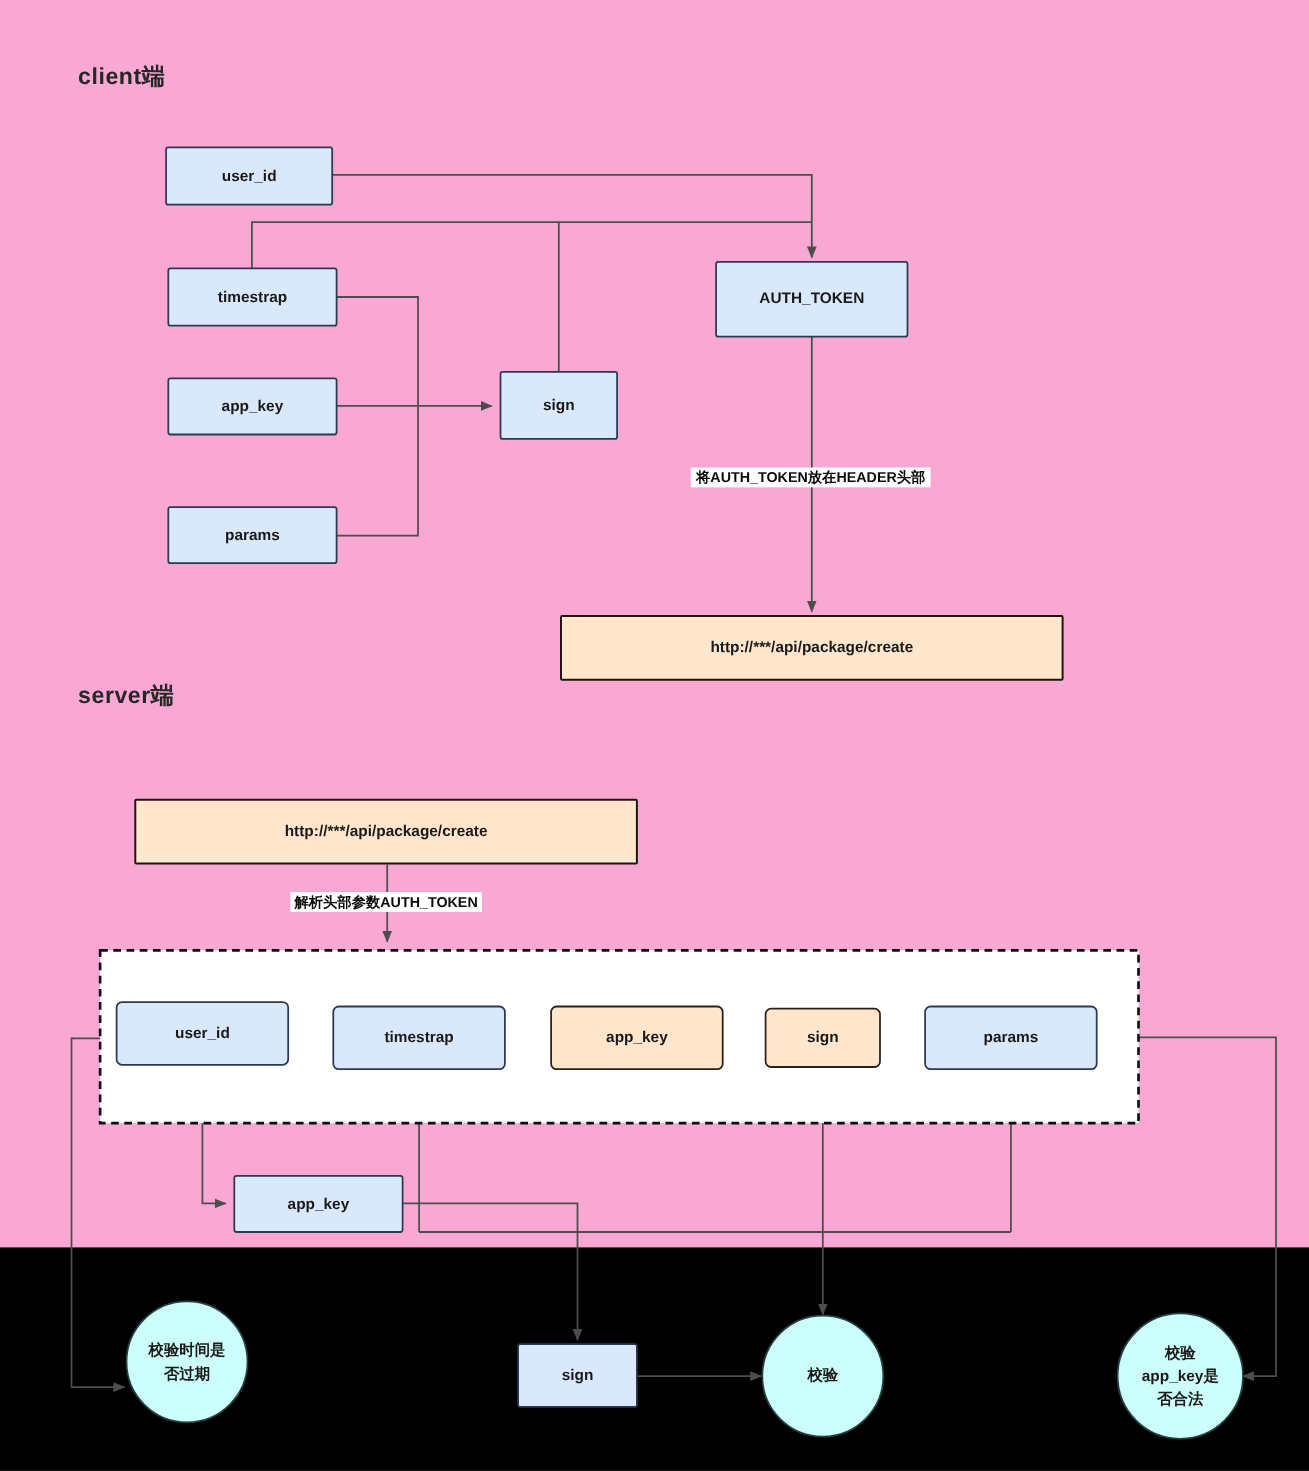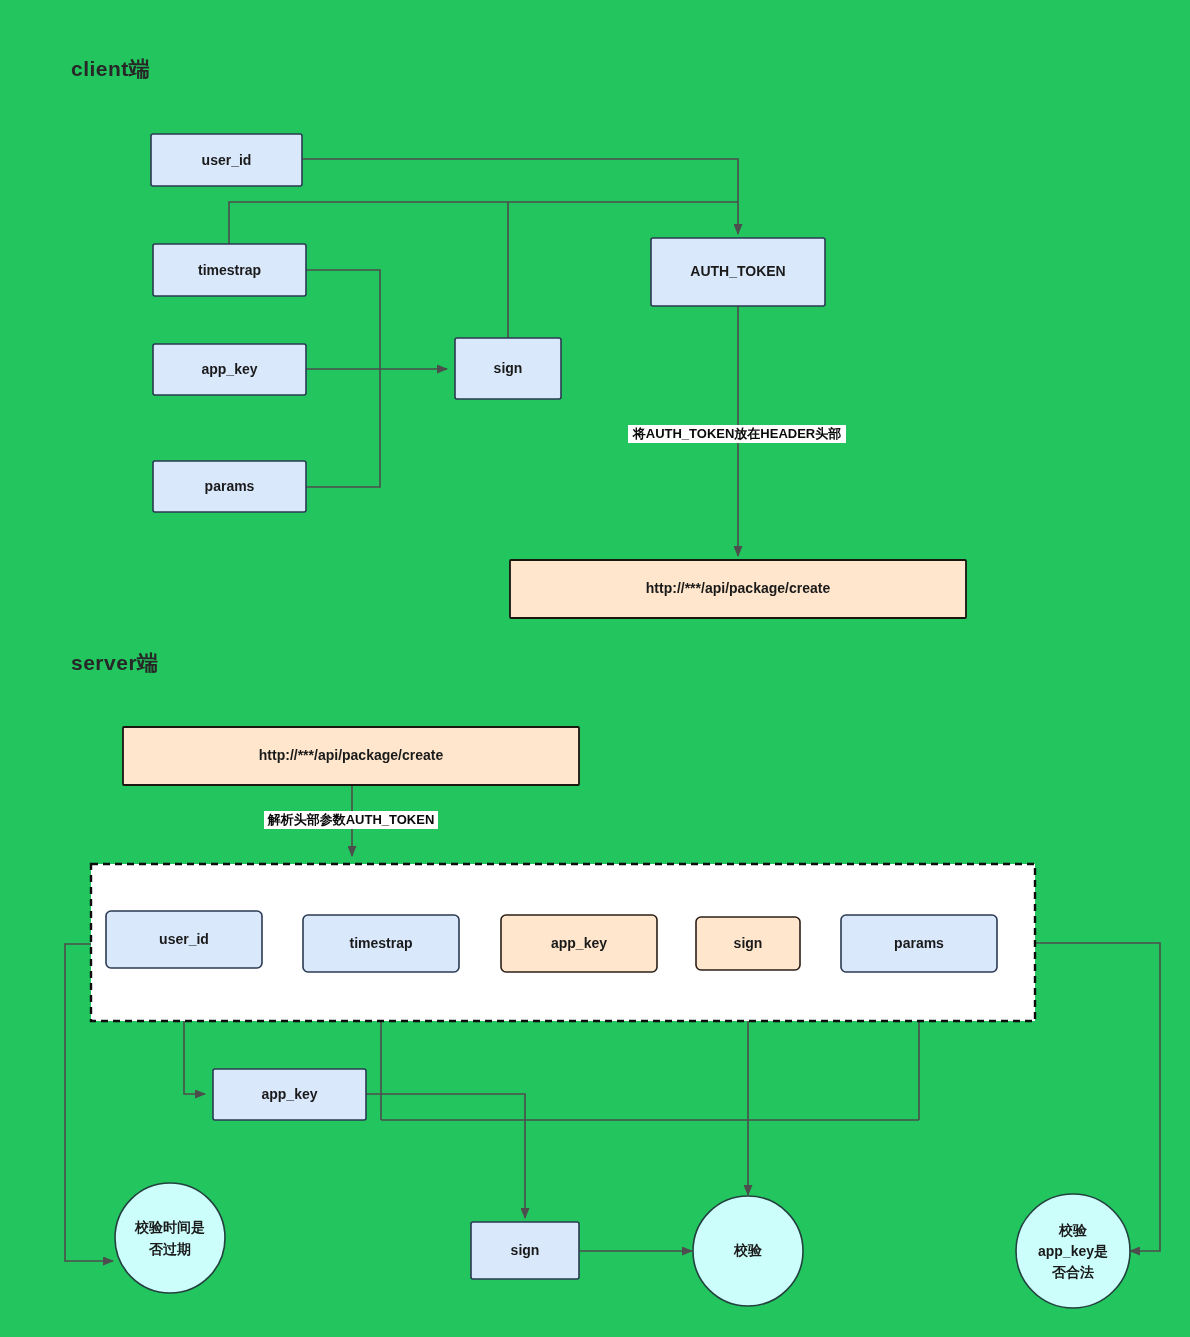--- a/index.html
+++ b/index.html
@@ -1,17 +1,17 @@
 <!DOCTYPE html>
 <html><head>
 <meta charset="utf-8">
 <style>
   html,body{margin:0;padding:0;background:#000;}
   body{width:1190px;height:1337px;overflow:hidden;font-family:"Liberation Sans","DejaVu Sans",sans-serif;}
-  #stage{position:relative;width:1190px;height:1337px;background:#22c55e;}
+  #stage{position:relative;width:1190px;height:1134px;background:#f9a8d4;}
   svg{position:absolute;left:0;top:0;width:1190px;height:1337px;}
   .section-title{
     position:absolute;
     font-family:"Liberation Sans","DejaVu Sans",sans-serif;
     font-size:21px;font-weight:700;color:#272727;letter-spacing:0.5px;
     white-space:nowrap;
   }
   .node-label{
     font-family:"Liberation Sans","DejaVu Sans",sans-serif;
     font-size:14px;font-weight:700;fill:#1a1a1a;
@@ -29,21 +29,21 @@
   .box-orange-wide{fill:#ffe6cc;stroke:#1c1611;stroke-width:1.8;}
   .circle-mint{fill:#ccfffc;stroke:#23413f;stroke-width:1.6;}
   .container-dashed{fill:#ffffff;stroke:#0d0d0d;stroke-width:2.4;stroke-dasharray:7 5;}
 </style>
 </head>
 <body>
 
 <div id="stage">
 
   <div class="section-title" style="left:71px;top:55px;">client端</div>
-  <div class="section-title" style="left:71px;top:649px;">server端</div>
+  <div class="section-title" style="left:71px;top:618px;">server端</div>
 
   <svg viewBox="0 0 1190 1337" xmlns="http://www.w3.org/2000/svg">
     <defs>
       <marker id="ah" markerWidth="11" markerHeight="9" refX="10" refY="4.5" orient="auto" markerUnits="userSpaceOnUse">
         <path d="M0,0 L11,4.5 L0,9 z" fill="#4d4d4d"></path>
       </marker>
     </defs>
 
     <path class="ln" d="M301,159 L738,159 L738,234" marker-end="url(#ah)"></path>
 

